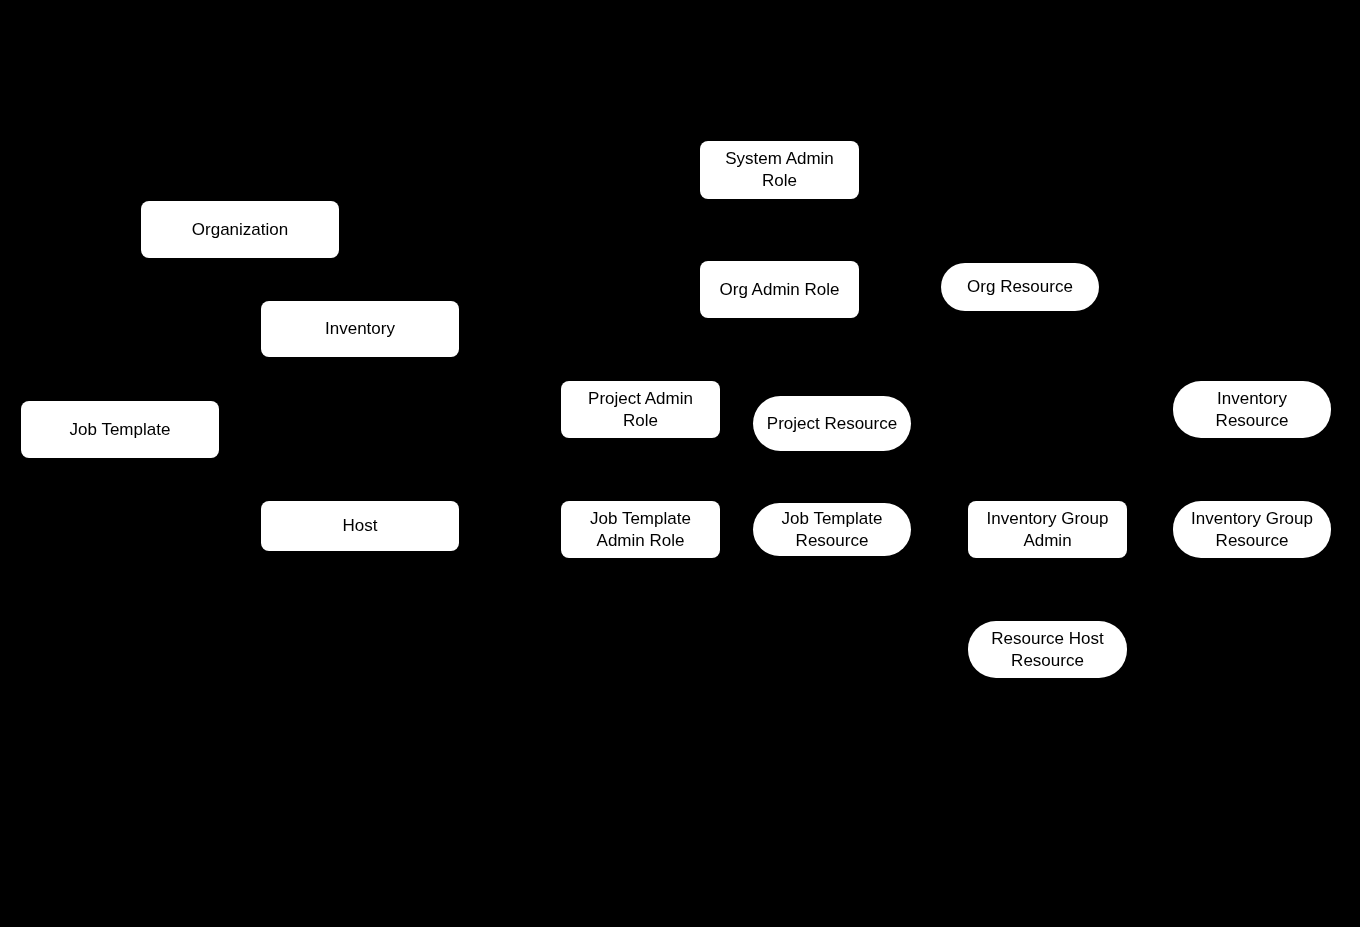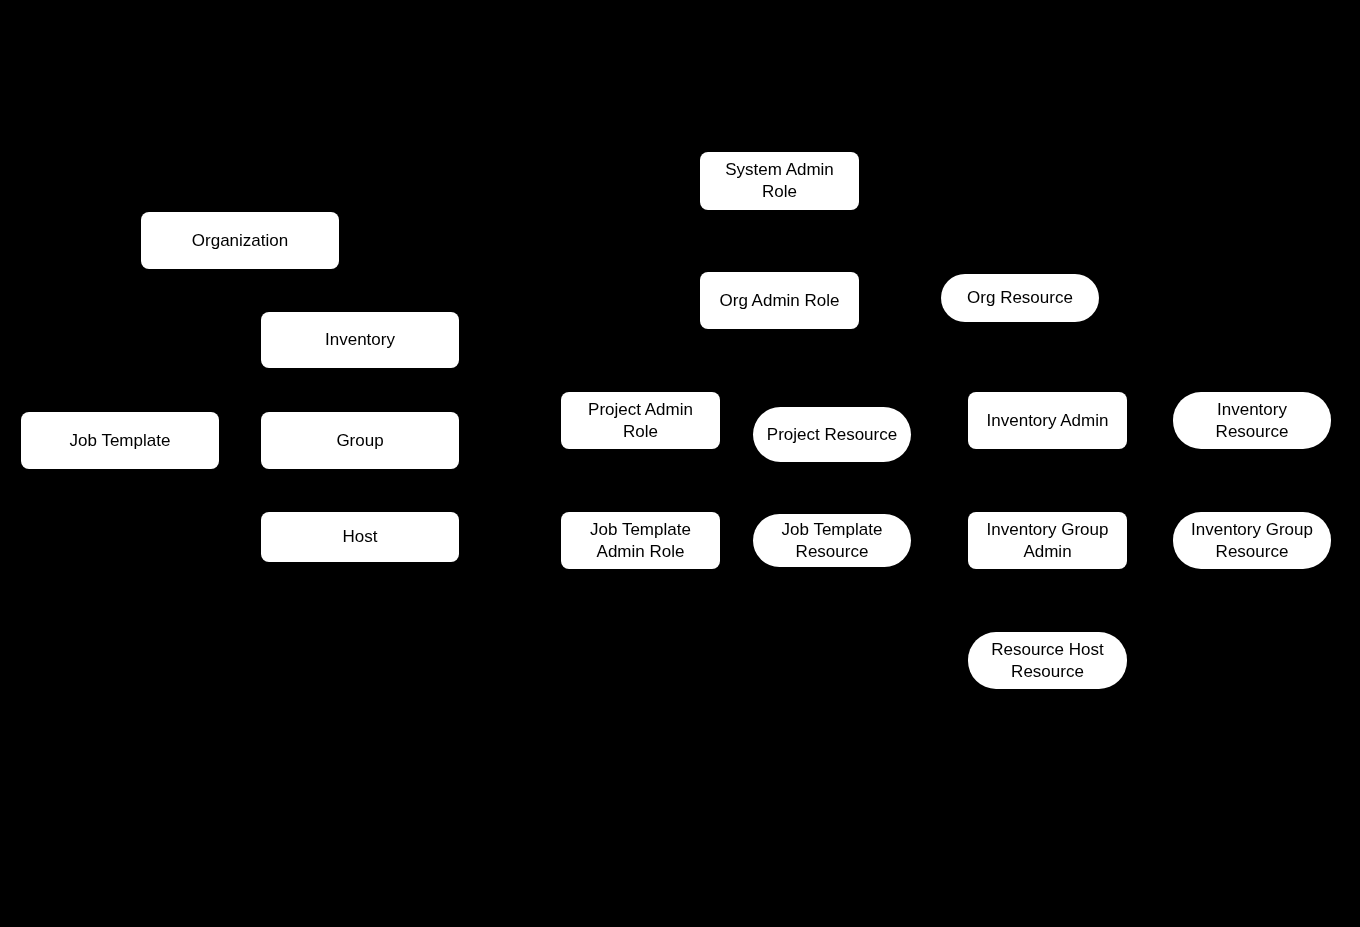--- a/index.html
+++ b/index.html
@@ -20,58 +20,55 @@
     box-sizing: border-box;
     background: var(--node-fill, #ffffff);
     color: var(--node-text, #000000);
     display: flex;
     align-items: center;
     justify-content: center;
     text-align: center;
     font-size: 17px;
     line-height: 22px;
     white-space: pre-line;
-    margin-top: 11px;
   }
   .node.rect {
     border-radius: 8px;
   }
   .node.pill {
     border-radius: 28px;
   }
 </style>
 </head>
 <body>
 
 <div class="canvas">
 
   <div class="node rect" style="left:141px; top:201px; width:198px; height:57px">Organization</div>
 
 
   <div class="node rect" style="left:261px; top:301px; width:198px; height:56px">Inventory</div>
 
   <div class="node rect" style="left:21px; top:401px; width:198px; height:57px">Job Template</div>
 
-  <div class="node rect" style="left:261px; top:401px; width:198px; height:57px">Group</div>
 
   <div class="node rect" style="left:261px; top:501px; width:198px; height:50px">Host</div>
 
   <div class="node rect" style="left:700px; top:141px; width:159px; height:58px">System Admin
 Role</div>
 
   <div class="node rect" style="left:700px; top:261px; width:159px; height:57px">Org Admin Role</div>
 
   <div class="node pill" style="left:941px; top:263px; width:158px; height:48px">Org Resource</div>
 
   <div class="node rect" style="left:561px; top:381px; width:159px; height:57px">Project Admin
 Role</div>
 
   <div class="node pill" style="left:753px; top:396px; width:158px; height:55px">Project Resource</div>
 
-  <div class="node rect" style="left:968px; top:381px; width:159px; height:57px">Inventory Admin</div>
 
   <div class="node pill" style="left:1173px; top:381px; width:158px; height:57px">Inventory
 Resource</div>
 
   <div class="node rect" style="left:561px; top:501px; width:159px; height:57px">Job Template
 Admin Role</div>
 
   <div class="node pill" style="left:753px; top:503px; width:158px; height:53px">Job Template
 Resource</div>
 

